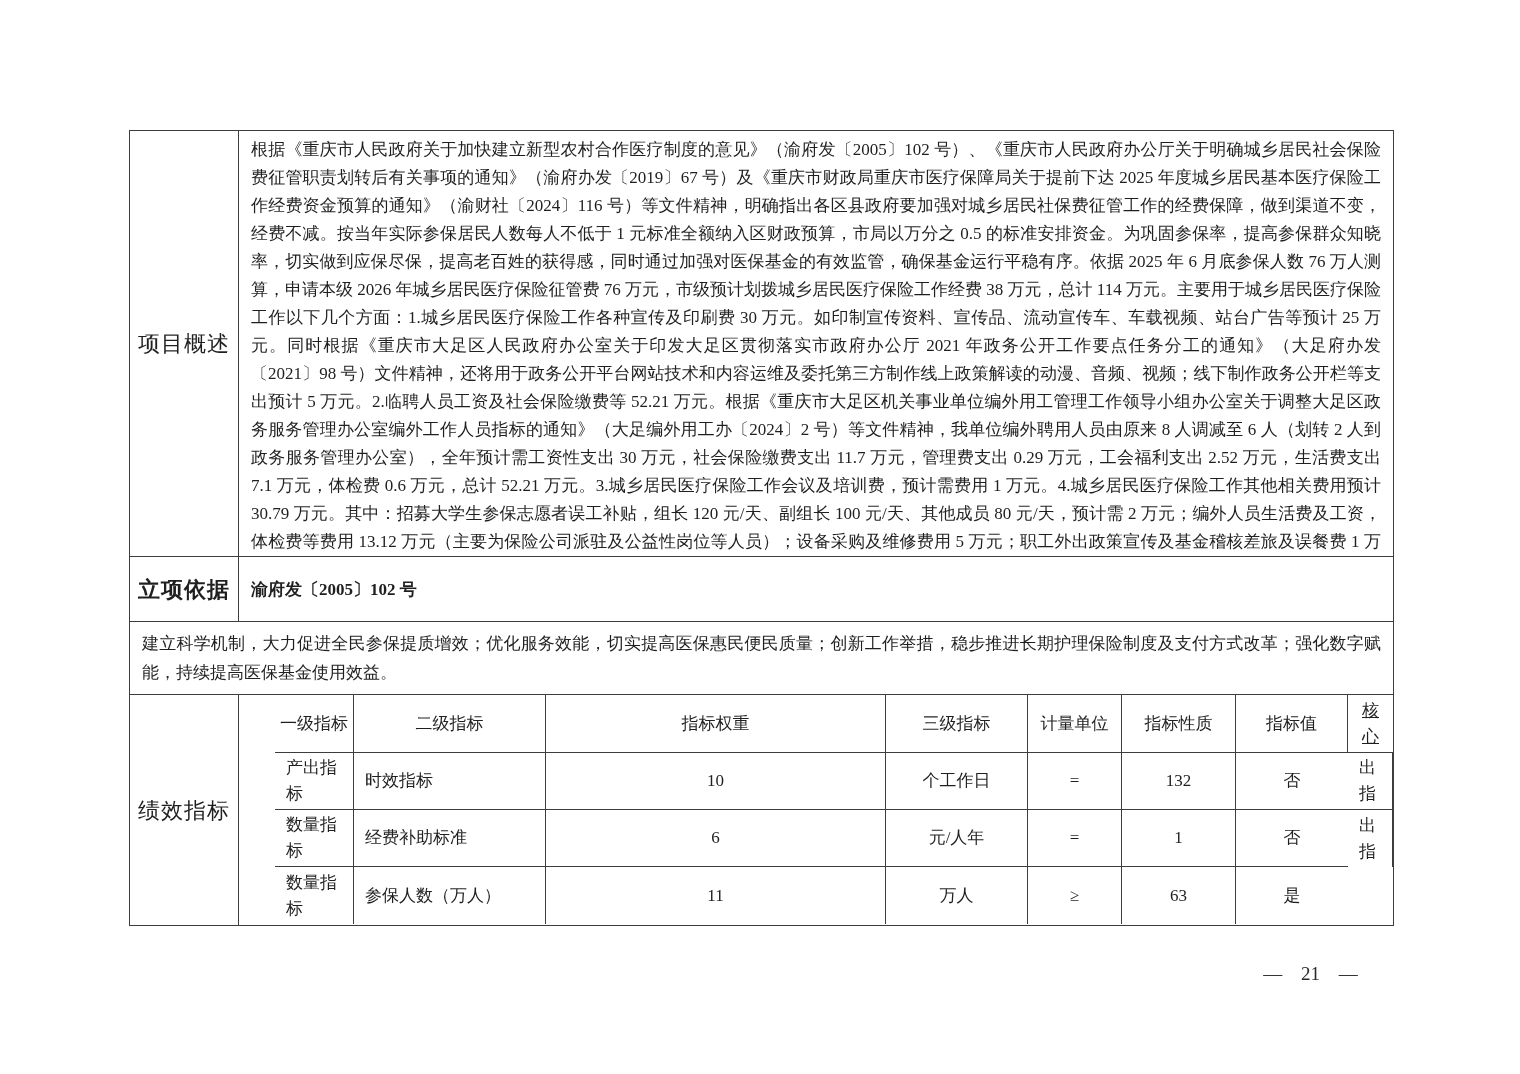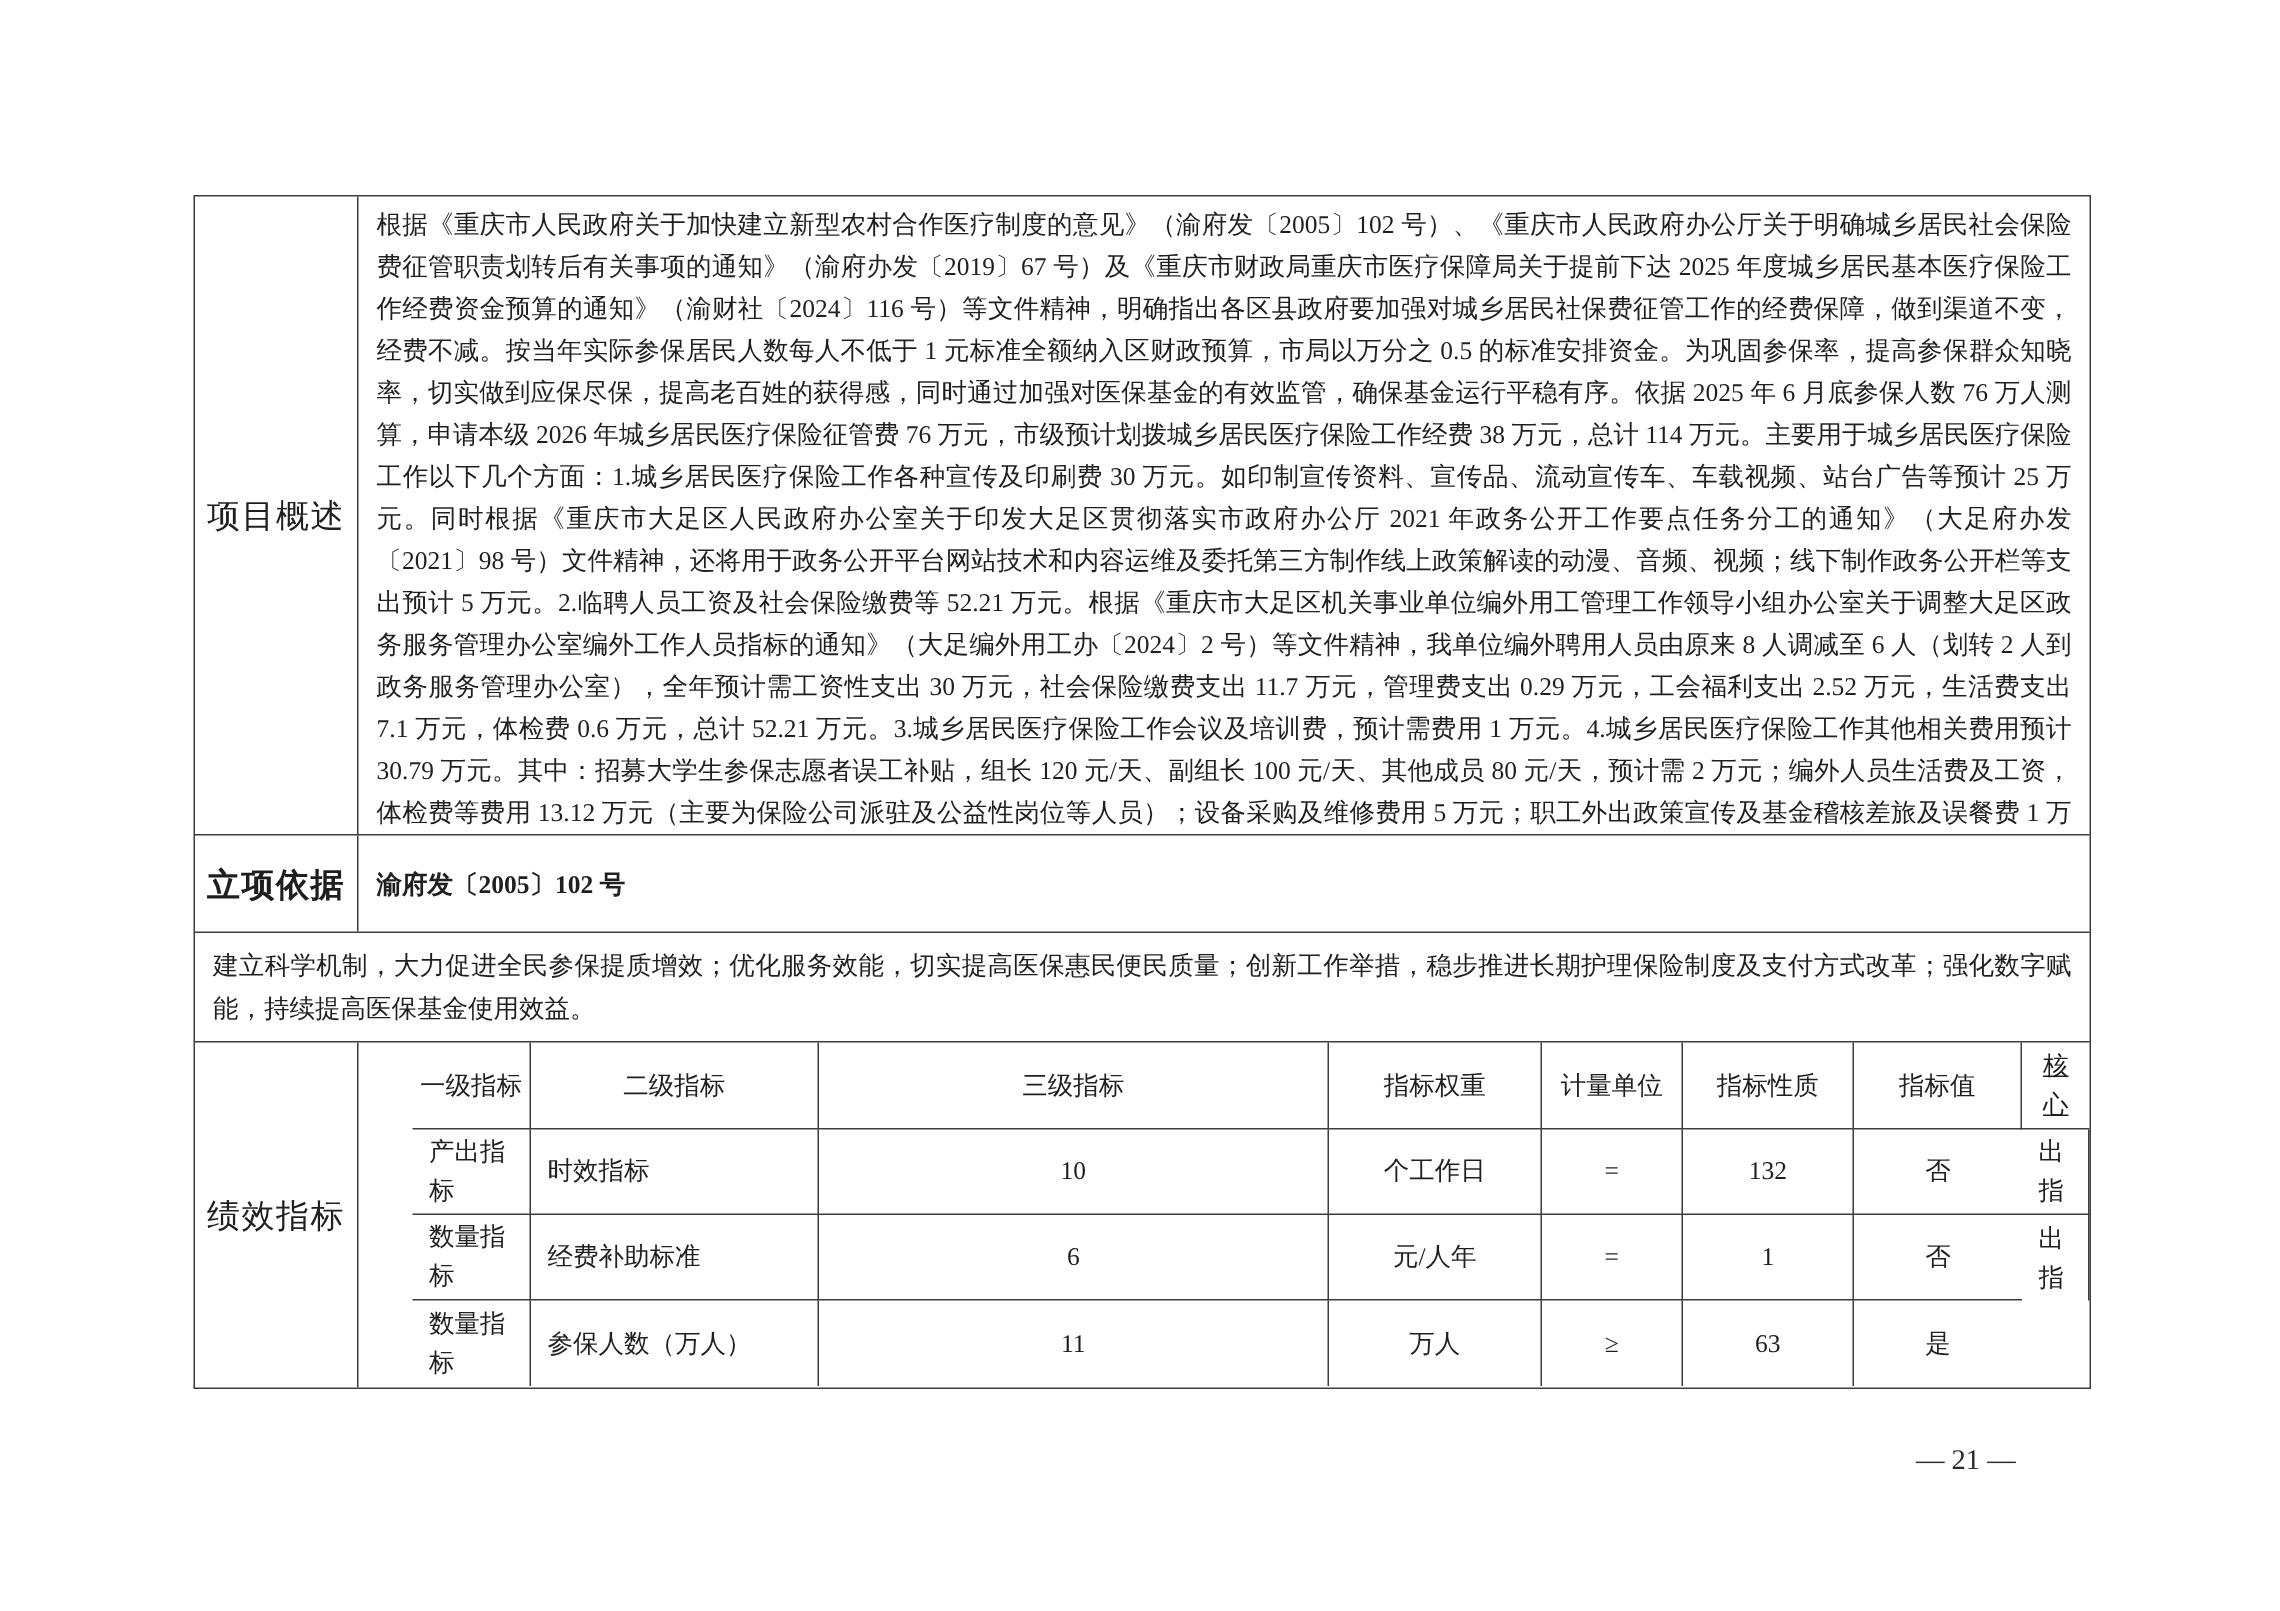--- a/index.html
+++ b/index.html
@@ -57,21 +57,21 @@
   .ncell.last-col{ border-right:none; }
   .ncell.last-row{ border-bottom:none; }
   .ncell.center{ justify-content:center; text-align:center; }
   .ncell.left{ justify-content:flex-start; text-align:left; padding:0 8px 0 11px; }
   .ncell.pad-narrow{ padding:0 10px;text-decoration:underline; }
   .footer{
     position:absolute; top:963px; left:1248px; width:125px;
     font-size:19px; text-align:center; white-space:nowrap; color:#2a2a2a;
   }
   .footer span{ display:inline-block; }
-  .footer .num{ margin:0 0; }
+  .footer .num{ margin:0 14px; }
 </style>
 </head>
 <body>
 
 <div class="main-table">
 
   <div class="trow row-overview">
     <div class="label-cell">项目概述</div>
     <div class="content-cell para">根据《重庆市人民政府关于加快建立新型农村合作医疗制度的意见》（渝府发〔2005〕102 号）、《重庆市人民政府办公厅关于明确城乡居民社会保险费征管职责划转后有关事项的通知》（渝府办发〔2019〕67 号）及《重庆市财政局重庆市医疗保障局关于提前下达 2025 年度城乡居民基本医疗保险工作经费资金预算的通知》（渝财社〔2024〕116 号）等文件精神，明确指出各区县政府要加强对城乡居民社保费征管工作的经费保障，做到渠道不变，经费不减。按当年实际参保居民人数每人不低于 1 元标准全额纳入区财政预算，市局以万分之 0.5 的标准安排资金。为巩固参保率，提高参保群众知晓率，切实做到应保尽保，提高老百姓的获得感，同时通过加强对医保基金的有效监管，确保基金运行平稳有序。依据 2025 年 6 月底参保人数 76 万人测算，申请本级 2026 年城乡居民医疗保险征管费 76 万元，市级预计划拨城乡居民医疗保险工作经费 38 万元，总计 114 万元。主要用于城乡居民医疗保险工作以下几个方面：1.城乡居民医疗保险工作各种宣传及印刷费 30 万元。如印制宣传资料、宣传品、流动宣传车、车载视频、站台广告等预计 25 万元。同时根据《重庆市大足区人民政府办公室关于印发大足区贯彻落实市政府办公厅 2021 年政务公开工作要点任务分工的通知》（大足府办发〔2021〕98 号）文件精神，还将用于政务公开平台网站技术和内容运维及委托第三方制作线上政策解读的动漫、音频、视频；线下制作政务公开栏等支出预计 5 万元。2.临聘人员工资及社会保险缴费等 52.21 万元。根据《重庆市大足区机关事业单位编外用工管理工作领导小组办公室关于调整大足区政务服务管理办公室编外工作人员指标的通知》（大足编外用工办〔2024〕2 号）等文件精神，我单位编外聘用人员由原来 8 人调减至 6 人（划转 2 人到政务服务管理办公室），全年预计需工资性支出 30 万元，社会保险缴费支出 11.7 万元，管理费支出 0.29 万元，工会福利支出 2.52 万元，生活费支出 7.1 万元，体检费 0.6 万元，总计 52.21 万元。3.城乡居民医疗保险工作会议及培训费，预计需费用 1 万元。4.城乡居民医疗保险工作其他相关费用预计 30.79 万元。其中：招募大学生参保志愿者误工补贴，组长 120 元/天、副组长 100 元/天、其他成员 80 元/天，预计需 2 万元；编外人员生活费及工资，体检费等费用 13.12 万元（主要为保险公司派驻及公益性岗位等人员）；设备采购及维修费用 5 万元；职工外出政策宣传及基金稽核差旅及误餐费 1 万元；办公耗材及其他商品和服务支出 10.27 万元等。</div>
   </div>
@@ -85,22 +85,22 @@
     <div class="content-cell goal-text">建立科学机制，大力促进全民参保提质增效；优化服务效能，切实提高医保惠民便民质量；创新工作举措，稳步推进长期护理保险制度及支付方式改革；强化数字赋能，持续提高医保基金使用效益。</div>
   </div>
 
   <div class="trow row-indicators">
     <div class="label-cell">绩效指标</div>
     <div class="content-cell">
       <div class="ntable">
 
         <div class="ncell center">一级指标</div>
         <div class="ncell center">二级指标</div>
+        <div class="ncell center">指标权重</div>
         <div class="ncell center">三级指标</div>
-        <div class="ncell center">指标权重</div>
         <div class="ncell center">计量单位</div>
         <div class="ncell center">指标性质</div>
         <div class="ncell center">指标值</div>
         <div class="ncell center last-col pad-narrow">是否核心指标</div>
 
         <div class="ncell left">产出指标</div>
         <div class="ncell left">时效指标</div>
         <div class="ncell center">10</div>
         <div class="ncell center">个工作日</div>
         <div class="ncell center">=</div>

